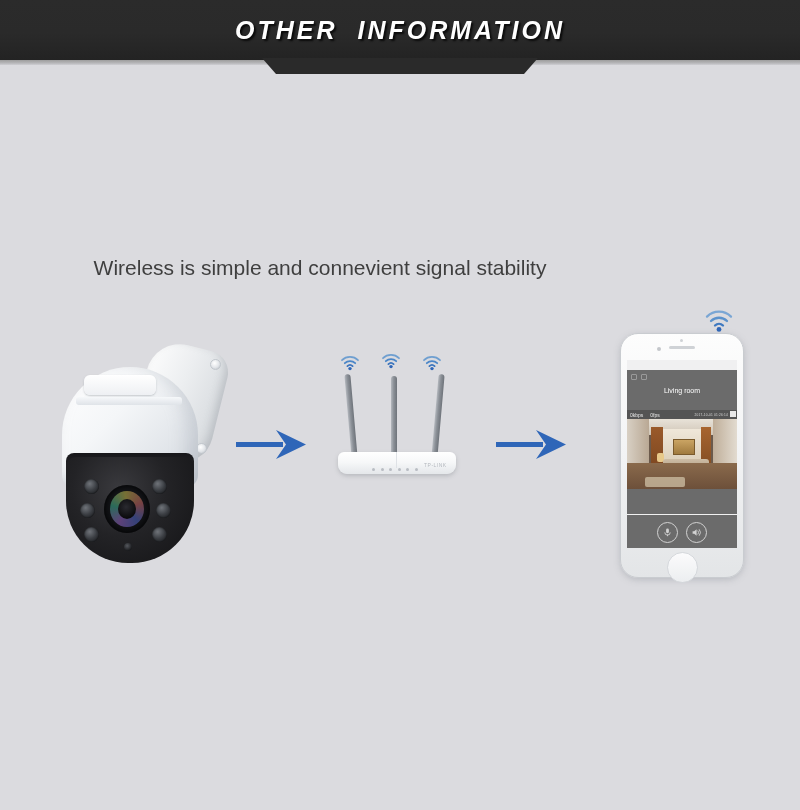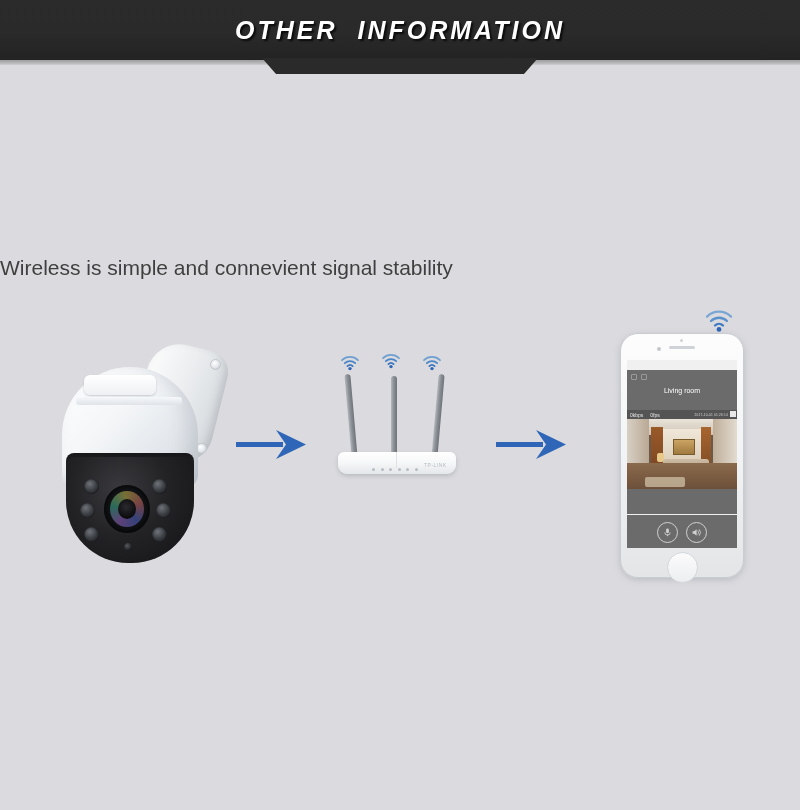--- a/index.html
+++ b/index.html
@@ -81,20 +81,21 @@
     text-align: center;
     font-size: 33px;
     font-weight: bold;
     color: #3c6fba;
     letter-spacing: 0px;
   }
   .heading-sub {
     position: absolute;
     left: 0; top: 256px;
     width: 640px;
+    text-align: center;
     font-size: 21px;
     color: #3f3f3f;
   }
 
   
   .camera {
     position: absolute;
     left: 58px; top: 345px;
     width: 180px; height: 225px;
   }

